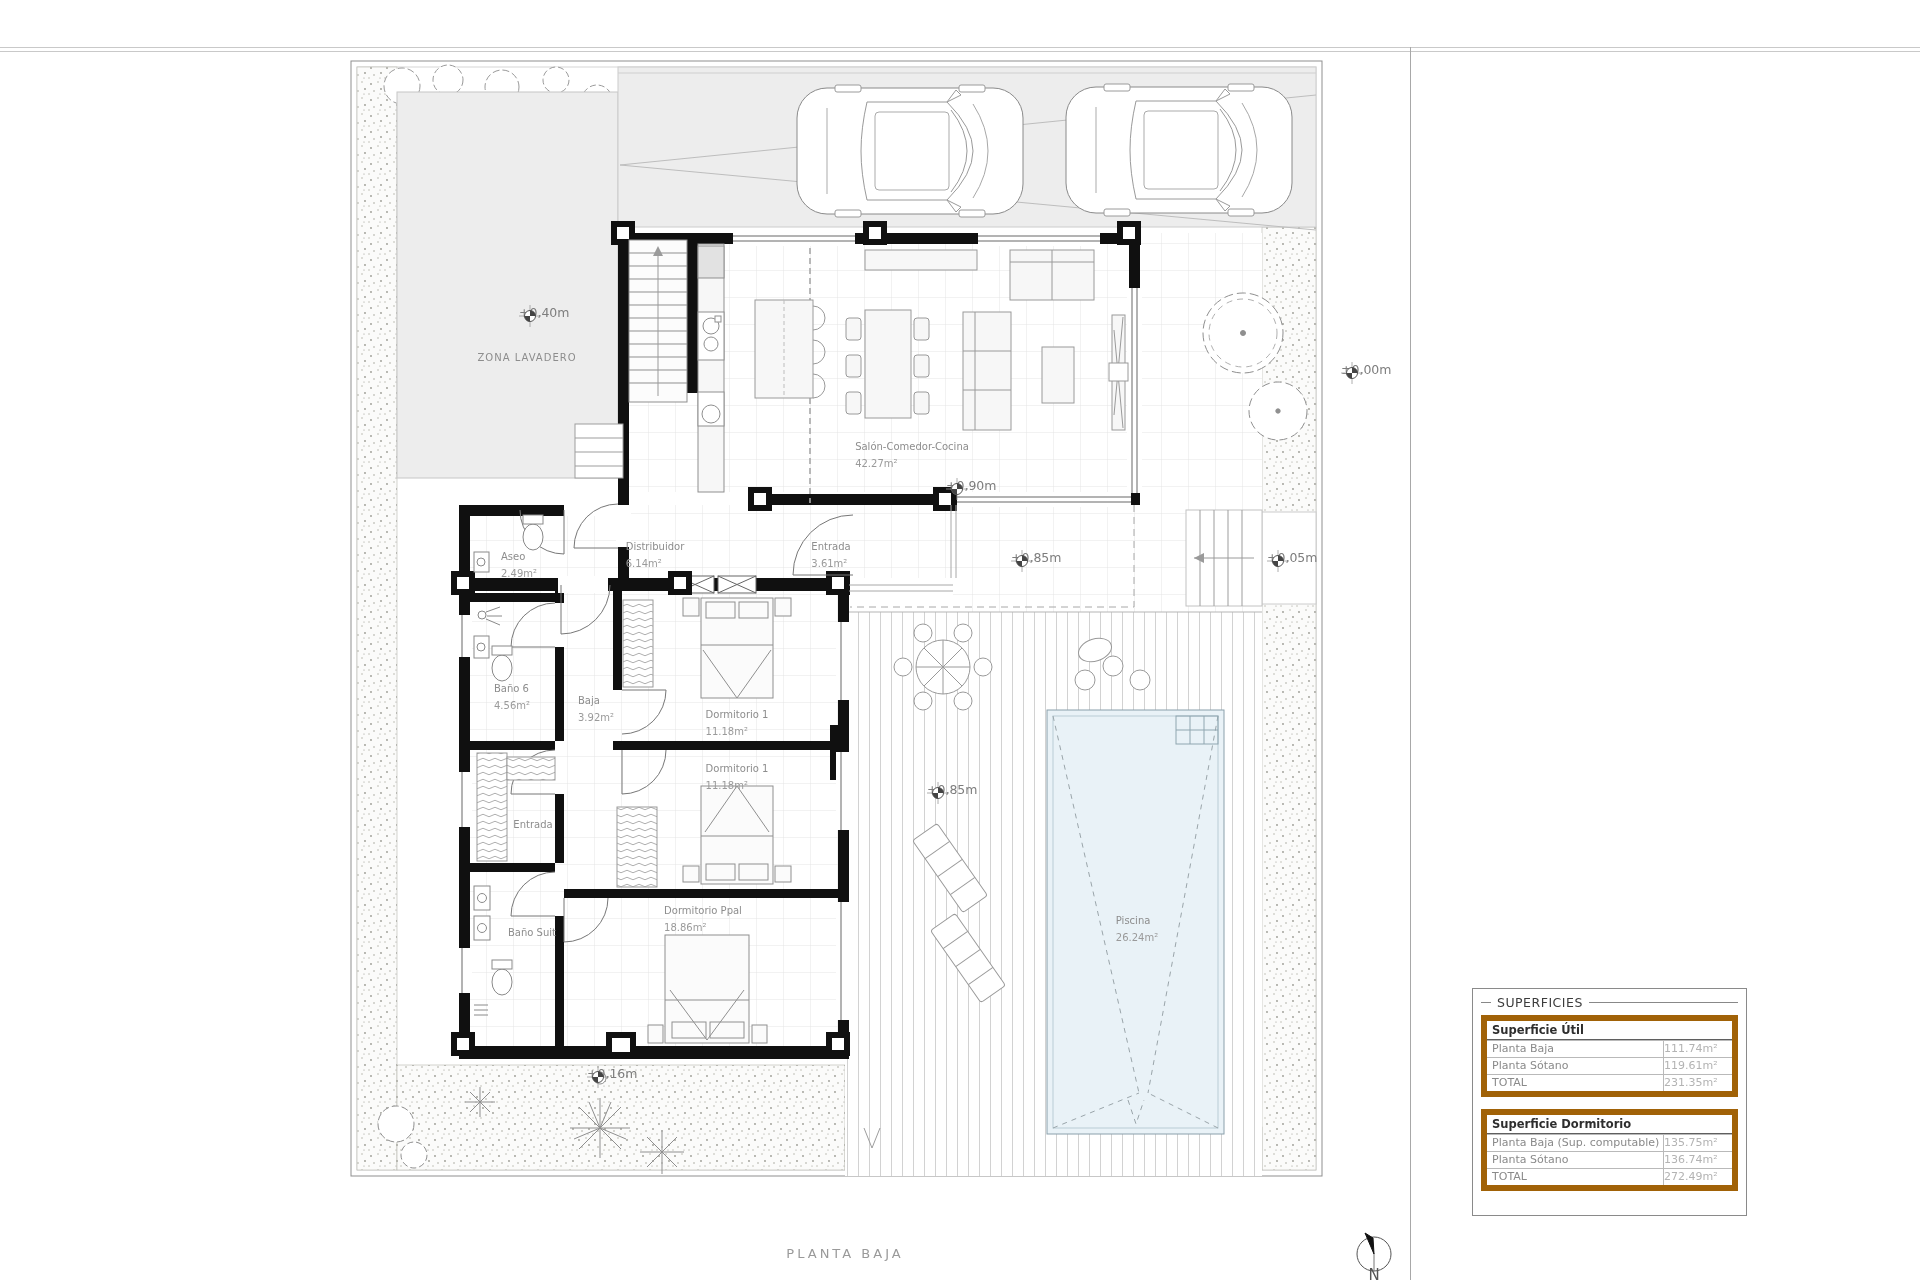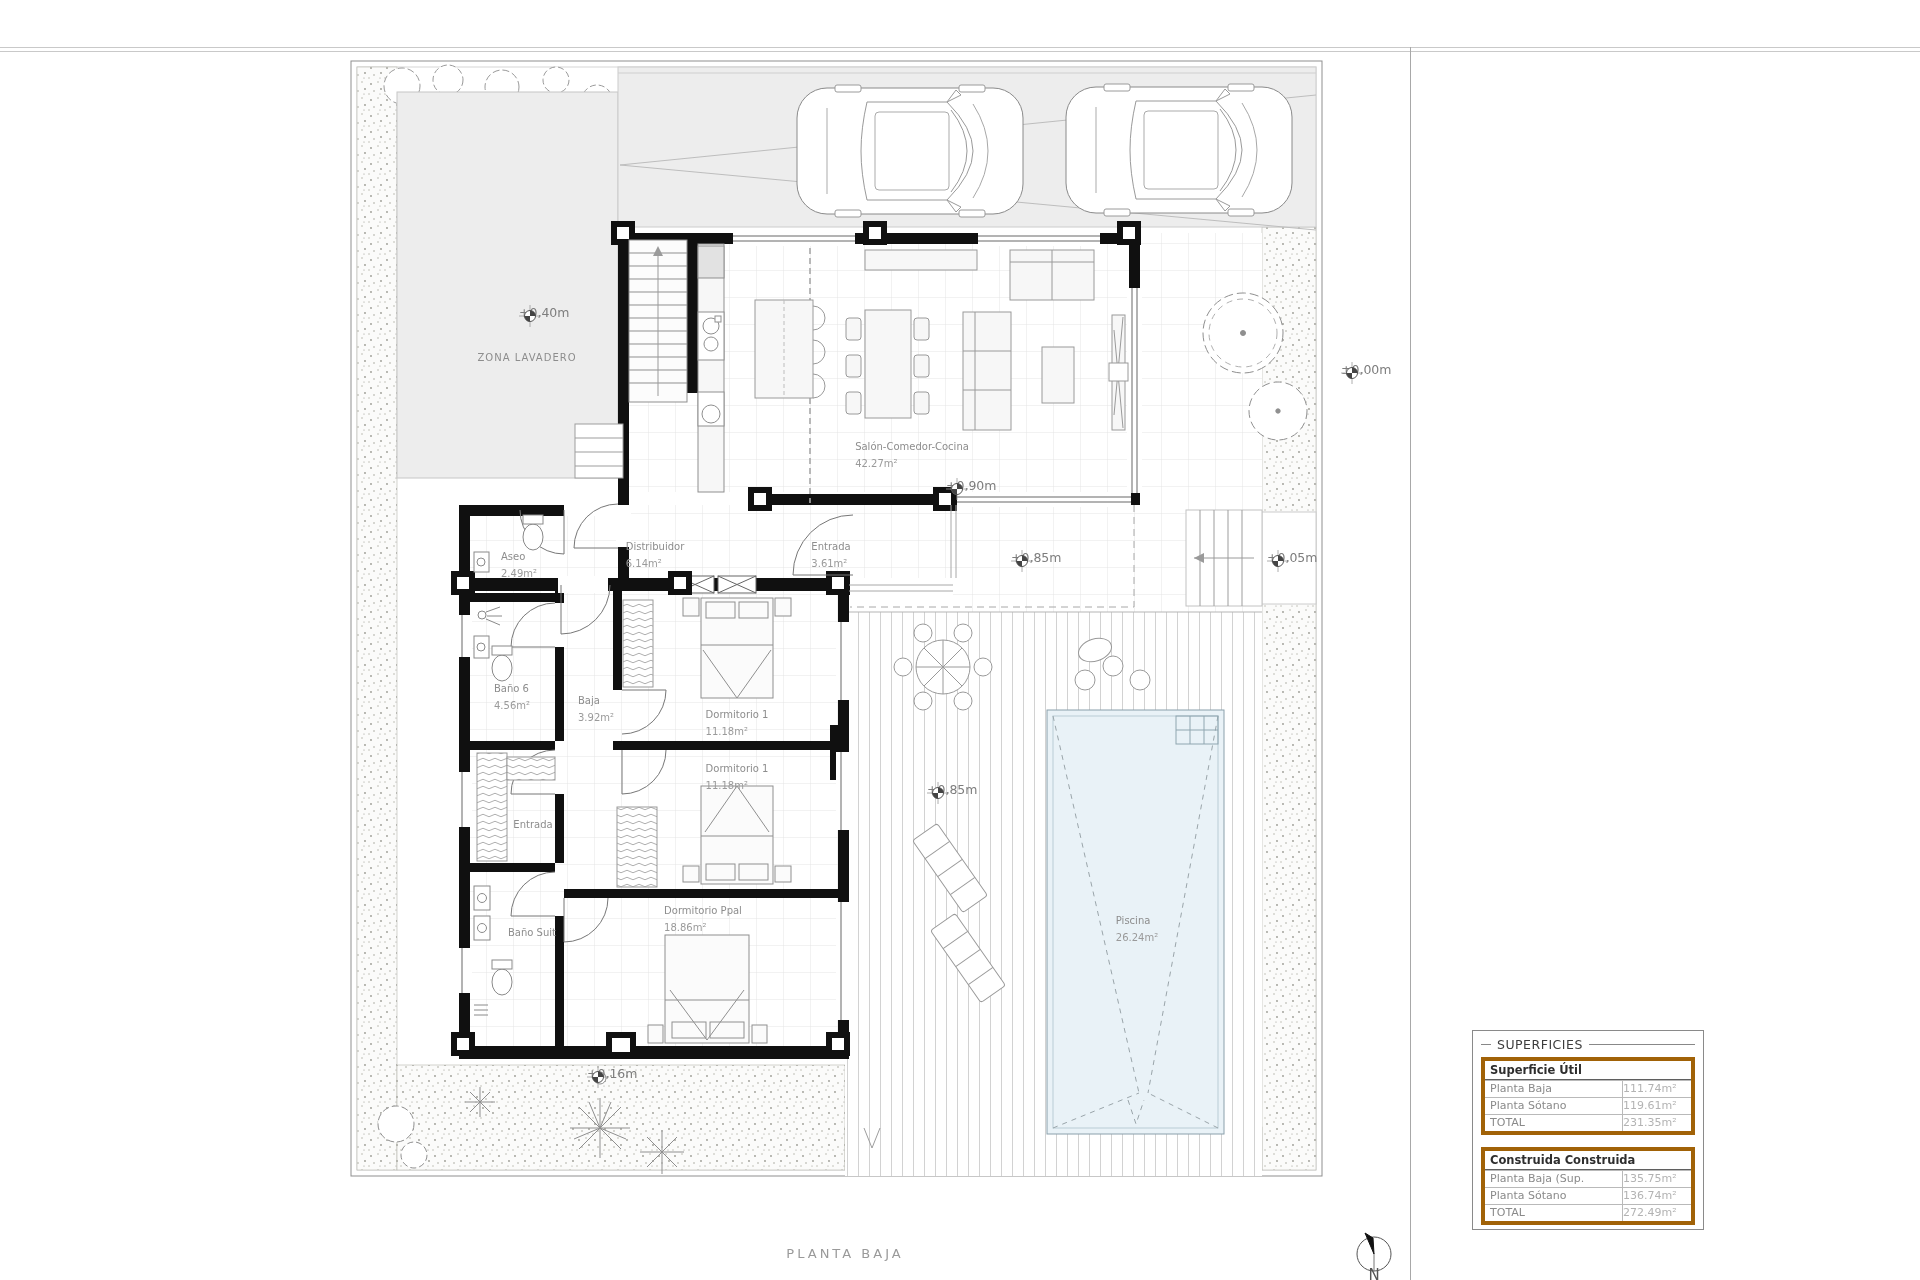--- a/index.html
+++ b/index.html
@@ -9,27 +9,27 @@
   .vr{position:absolute;width:1px;background:#a8a8a8;}
   svg{position:absolute;left:0;top:0;}
   .lbl{position:absolute;transform:translateX(-50%);font-size:10px;
        color:#8d8d8d;line-height:1.7;white-space:nowrap;}
   .lbl .ar{display:block;color:#9a9a9a;}
   .zona{position:absolute;transform:translateX(-50%);font-size:10px;letter-spacing:1px;color:#8d8d8d;white-space:nowrap;}
   .lvl{position:absolute;display:flex;align-items:center;gap:5px;font-size:12.5px;color:#7d7d7d;white-space:nowrap;}
   .sheet-title{position:absolute;transform:translateX(-50%);font-size:13px;letter-spacing:3px;color:#9a9a9a;}
   .north-n{position:absolute;transform:translateX(-50%);font-size:15px;color:#555;}
   
-  .sup{position:absolute;left:1472px;top:1030px;width:232px;border:1px solid #8a8a8a;
-       background:#fff;padding:4px 8px 4px 8px;box-sizing:border-box;font-size:11px;}
+  .sup{position:absolute;left:1472px;top:988px;width:275px;border:1px solid #8a8a8a;
+       background:#fff;padding:4px 8px 24px 8px;box-sizing:border-box;font-size:11px;}
   .sup-title{display:flex;align-items:center;gap:6px;height:18px;color:#3c3c3c;
              font-size:12.5px;letter-spacing:0.5px;}
   .sup-title .rl-s{width:10px;height:1px;background:#888;}
   .sup-title .rl-l{flex:1;height:1px;background:#888;}
-  .sub{border:4px solid #a16207;margin-top:4px;background:#fff;}
+  .sub{border:6px solid #a16207;margin-top:4px;background:#fff;}
   .sub + .sub{margin-top:12px;}
   .sub-h{font-weight:bold;color:#2e2e2e;padding:2px 5px;border-bottom:1px solid #5f5f5f;font-size:11.5px;}
   .r{display:flex;height:16px;line-height:16px;border-top:1px solid #b9b9b9;}
   .r:first-of-type{border-top:none;}
   .rl{flex:1;padding-left:5px;color:#8a8a8a;overflow:hidden;}
   .rv{width:64px;border-left:1px solid #b9b9b9;text-align:left;padding-right:4px;color:#b3b3b3;}
 </style>
 </head>
 <body>
 
@@ -611,21 +611,21 @@
       <div class="r">
         <span class="rl">Planta Sótano</span>
         <span class="rv">119.61m²</span>
       </div>
       <div class="r">
         <span class="rl">TOTAL</span>
         <span class="rv">231.35m²</span>
       </div>
     </div>
     <div class="sub">
-      <div class="sub-h">Construida Construida</div>
+      <div class="sub-h">Superficie Dormitorio</div>
       <div class="r">
         <span class="rl">Planta Baja (Sup. computable)</span>
         <span class="rv">135.75m²</span>
       </div>
       <div class="r">
         <span class="rl">Planta Sótano</span>
         <span class="rv">136.74m²</span>
       </div>
       <div class="r">
         <span class="rl">TOTAL</span>

